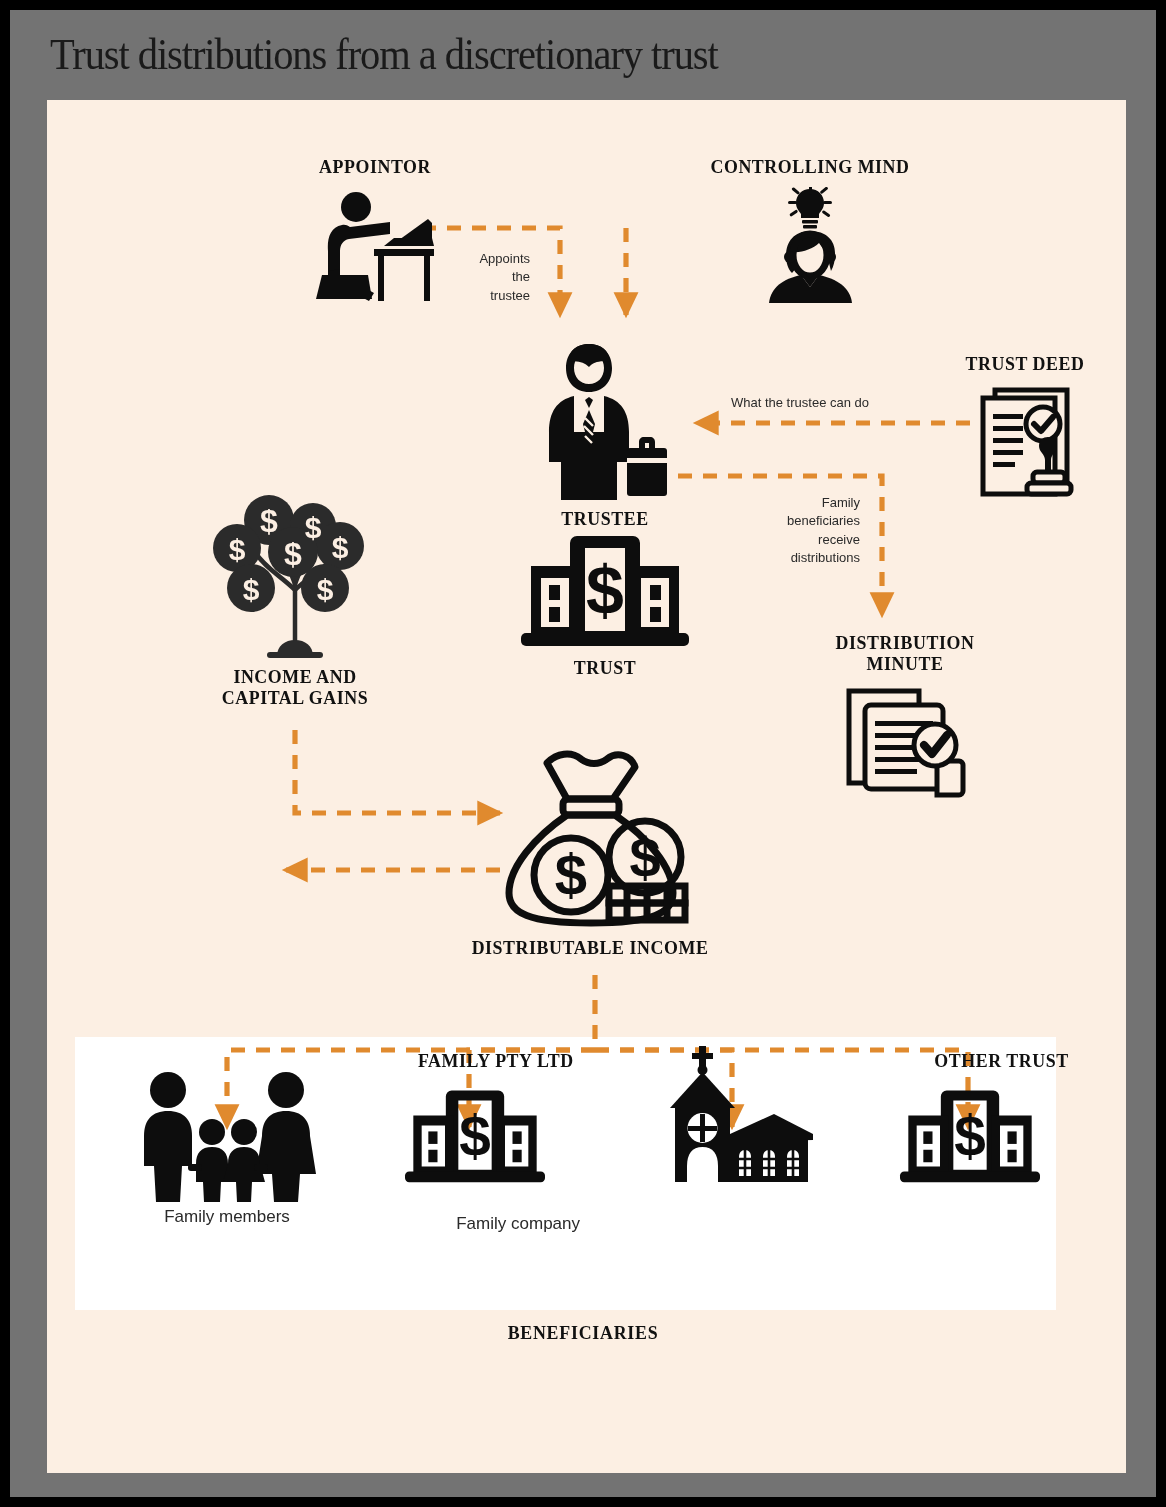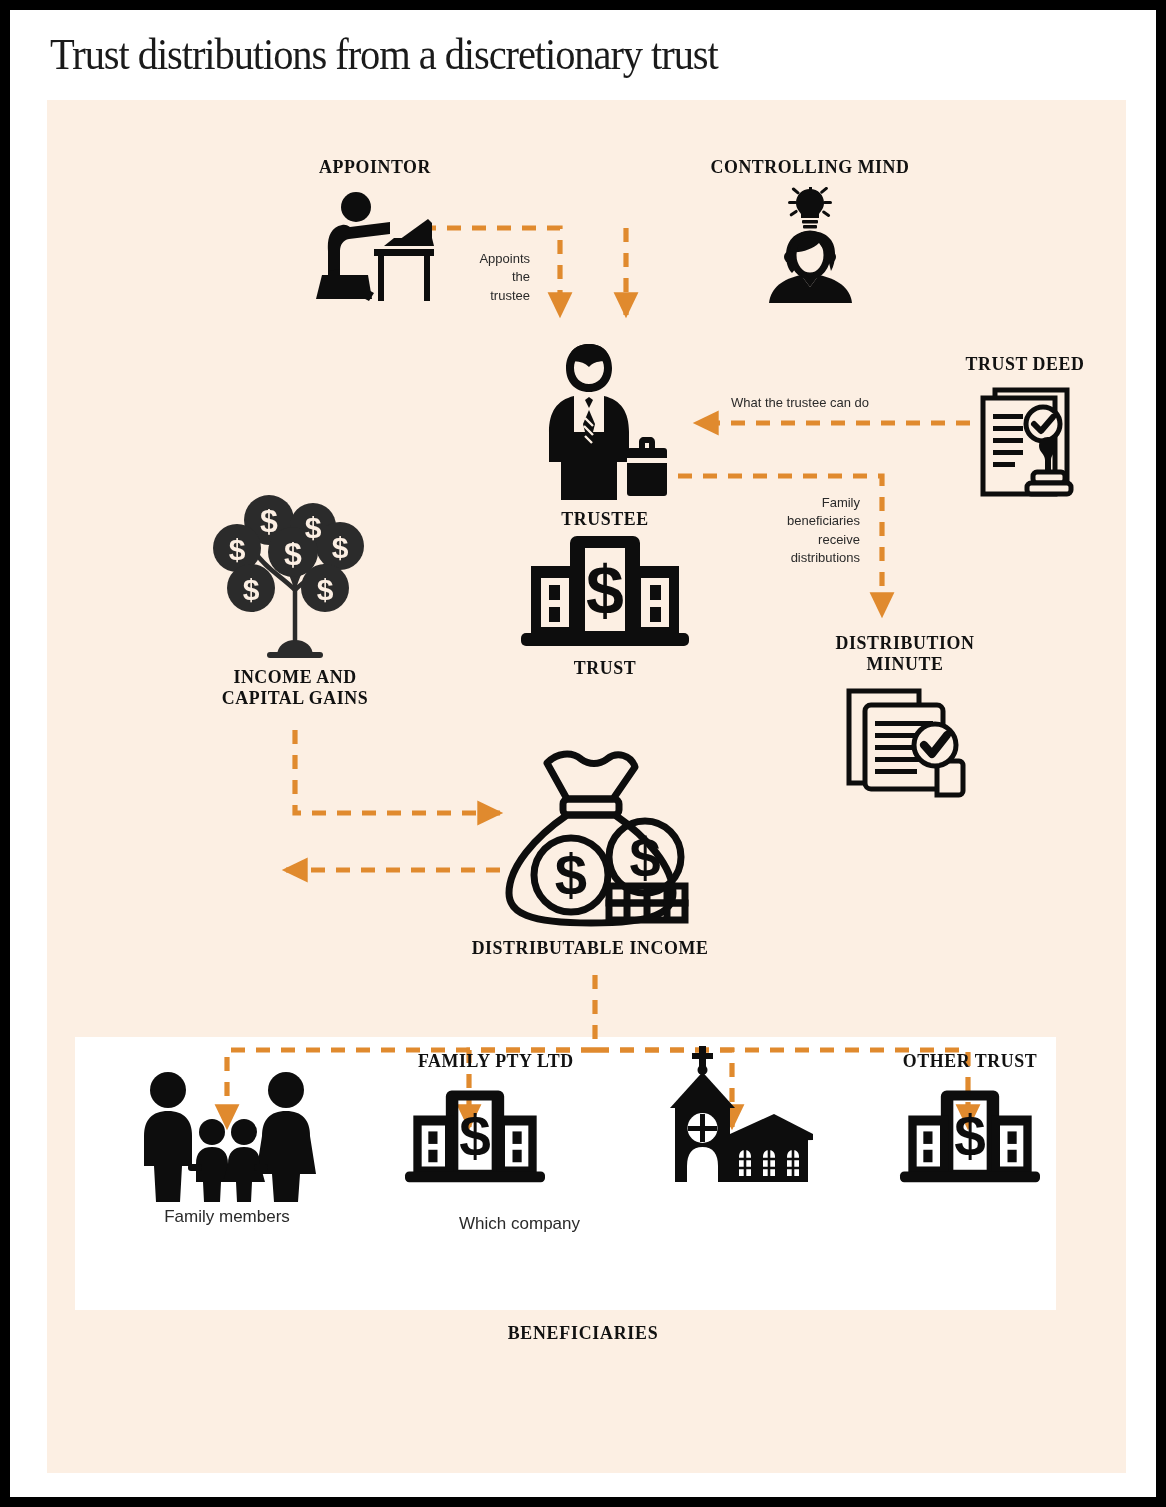--- a/index.html
+++ b/index.html
@@ -4,21 +4,21 @@
 <title>Trust distributions from a discretionary trust</title>
 <style>
   html,body{margin:0;padding:0;background:#000;}
   body{
     width:1166px;height:1507px;position:relative;overflow:hidden;
     font-family:"Liberation Serif", serif;
   }
   
   #frame{
     position:absolute;left:10px;top:10px;width:1146px;height:1487px;
-    background:#ffffff;overflow:hidden;
+    background:#737373;overflow:hidden;
   }
   #title{
     position:absolute;left:40px;top:18px;width:1060px;
     font-family:"Liberation Serif", serif;
     font-size:45px;font-weight:400;color:#1a1a1a;
     letter-spacing:-1.2px;white-space:nowrap;
     transform:scaleX(.90);transform-origin:left top;
   }
   #panel{
     position:absolute;left:37px;top:90px;width:1079px;height:1373px;
@@ -331,21 +331,21 @@
         <path d="M16 38 h48 v73 h-48 z M26 50 v49 h28 v-49 z"></path>
         <path d="M116 38 h48 v73 h-48 z M126 50 v49 h28 v-49 z"></path>
         <rect x="6" y="105" width="168" height="13" rx="5"></rect>
         <rect x="34" y="57" width="11" height="15"></rect>
           <rect x="34" y="79" width="11" height="15"></rect>
         <rect x="135" y="57" width="11" height="15"></rect>
           <rect x="135" y="79" width="11" height="15"></rect>
         <text x="90" y="86" font-family="Liberation Sans, sans-serif" font-size="68" font-weight="700" text-anchor="middle">$</text>
       </g>
     </svg>
-    <div class="sub" style="margin-top:22px;">Which company</div>
+    <div class="sub" style="margin-top:22px;">Family company</div>
   </div>
 
   <div class="node" style="left:622px;top:1040px;width:210px;">
     <div class="cap"></div>
     <svg class="ico" width="152" height="136" viewBox="0 0 152 136" style="margin-top:-4px;">
       <g fill="#0d0d0d">
 
         <rect x="38" y="0" width="7" height="24"></rect>
         <rect x="31" y="7" width="21" height="6"></rect>
         <circle cx="41.5" cy="24" r="5"></circle>
@@ -369,21 +369,21 @@
         <path d="M132 104 C128 104 126 107 126 111 L126 130 L138 130 L138 111 C138 107 136 104 132 104 Z"></path>
       </g>
       <g stroke="#0d0d0d" stroke-width="2.6">
         <path d="M84 104 v27 M78 113 h12 M78 122 h12"></path>
         <path d="M108 104 v27 M102 113 h12 M102 122 h12"></path>
         <path d="M132 104 v27 M126 113 h12 M126 122 h12"></path>
       </g>
     </svg>
   </div>
 
-  <div class="node" style="left:855px;top:1040px;width:210px;">
+  <div class="node" style="left:855px;top:1040px;width:210px;text-align:right;">
     <div class="cap">OTHER TRUST</div>
     <svg class="ico" width="150" height="106" viewBox="0 0 180 125" style="margin-top:12px;">
       <g fill="#0d0d0d">
         <path d="M62 8 h56 a7 7 0 0 1 7 7 v96 h-70 v-96 a7 7 0 0 1 7 -7 z M70 20 v83 h40 v-83 z"></path>
         <path d="M16 38 h48 v73 h-48 z M26 50 v49 h28 v-49 z"></path>
         <path d="M116 38 h48 v73 h-48 z M126 50 v49 h28 v-49 z"></path>
         <rect x="6" y="105" width="168" height="13" rx="5"></rect>
         <rect x="34" y="57" width="11" height="15"></rect>
           <rect x="34" y="79" width="11" height="15"></rect>
         <rect x="135" y="57" width="11" height="15"></rect>

